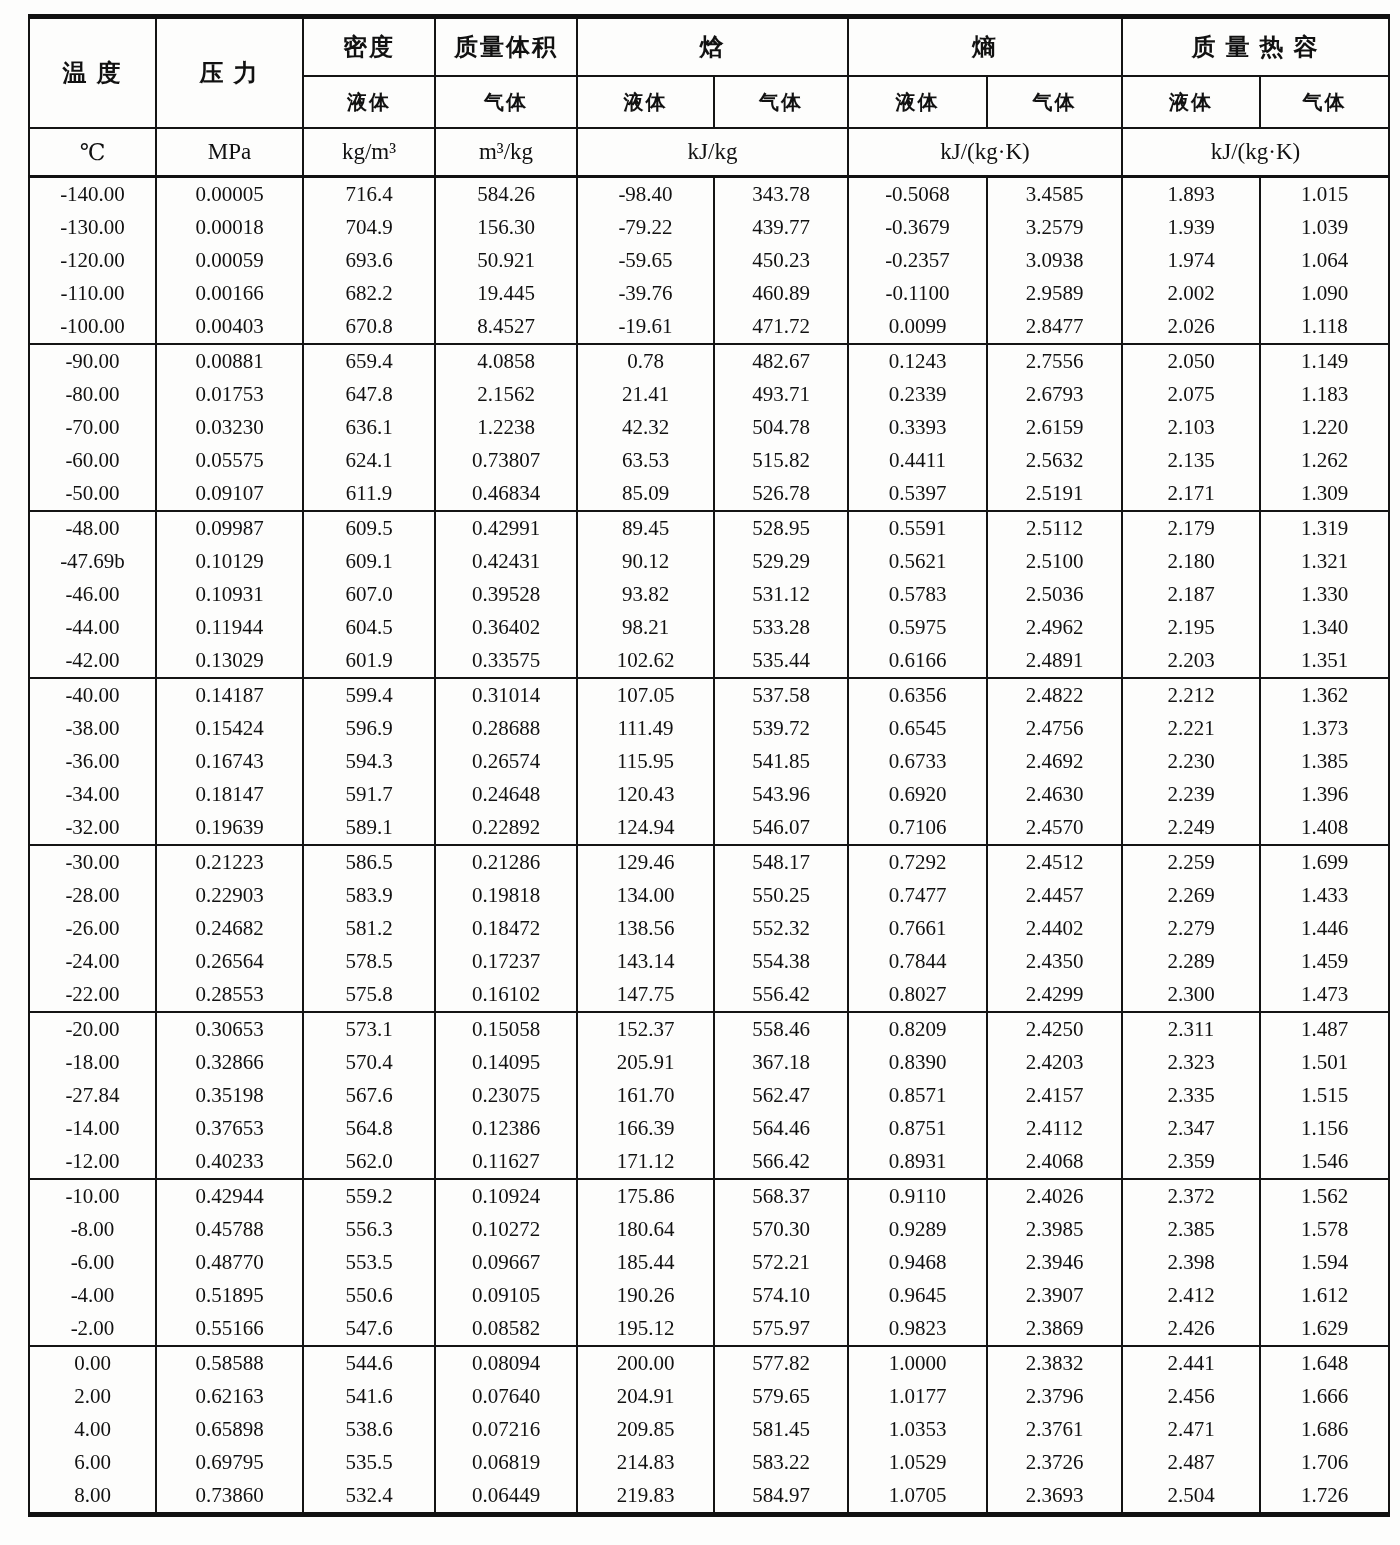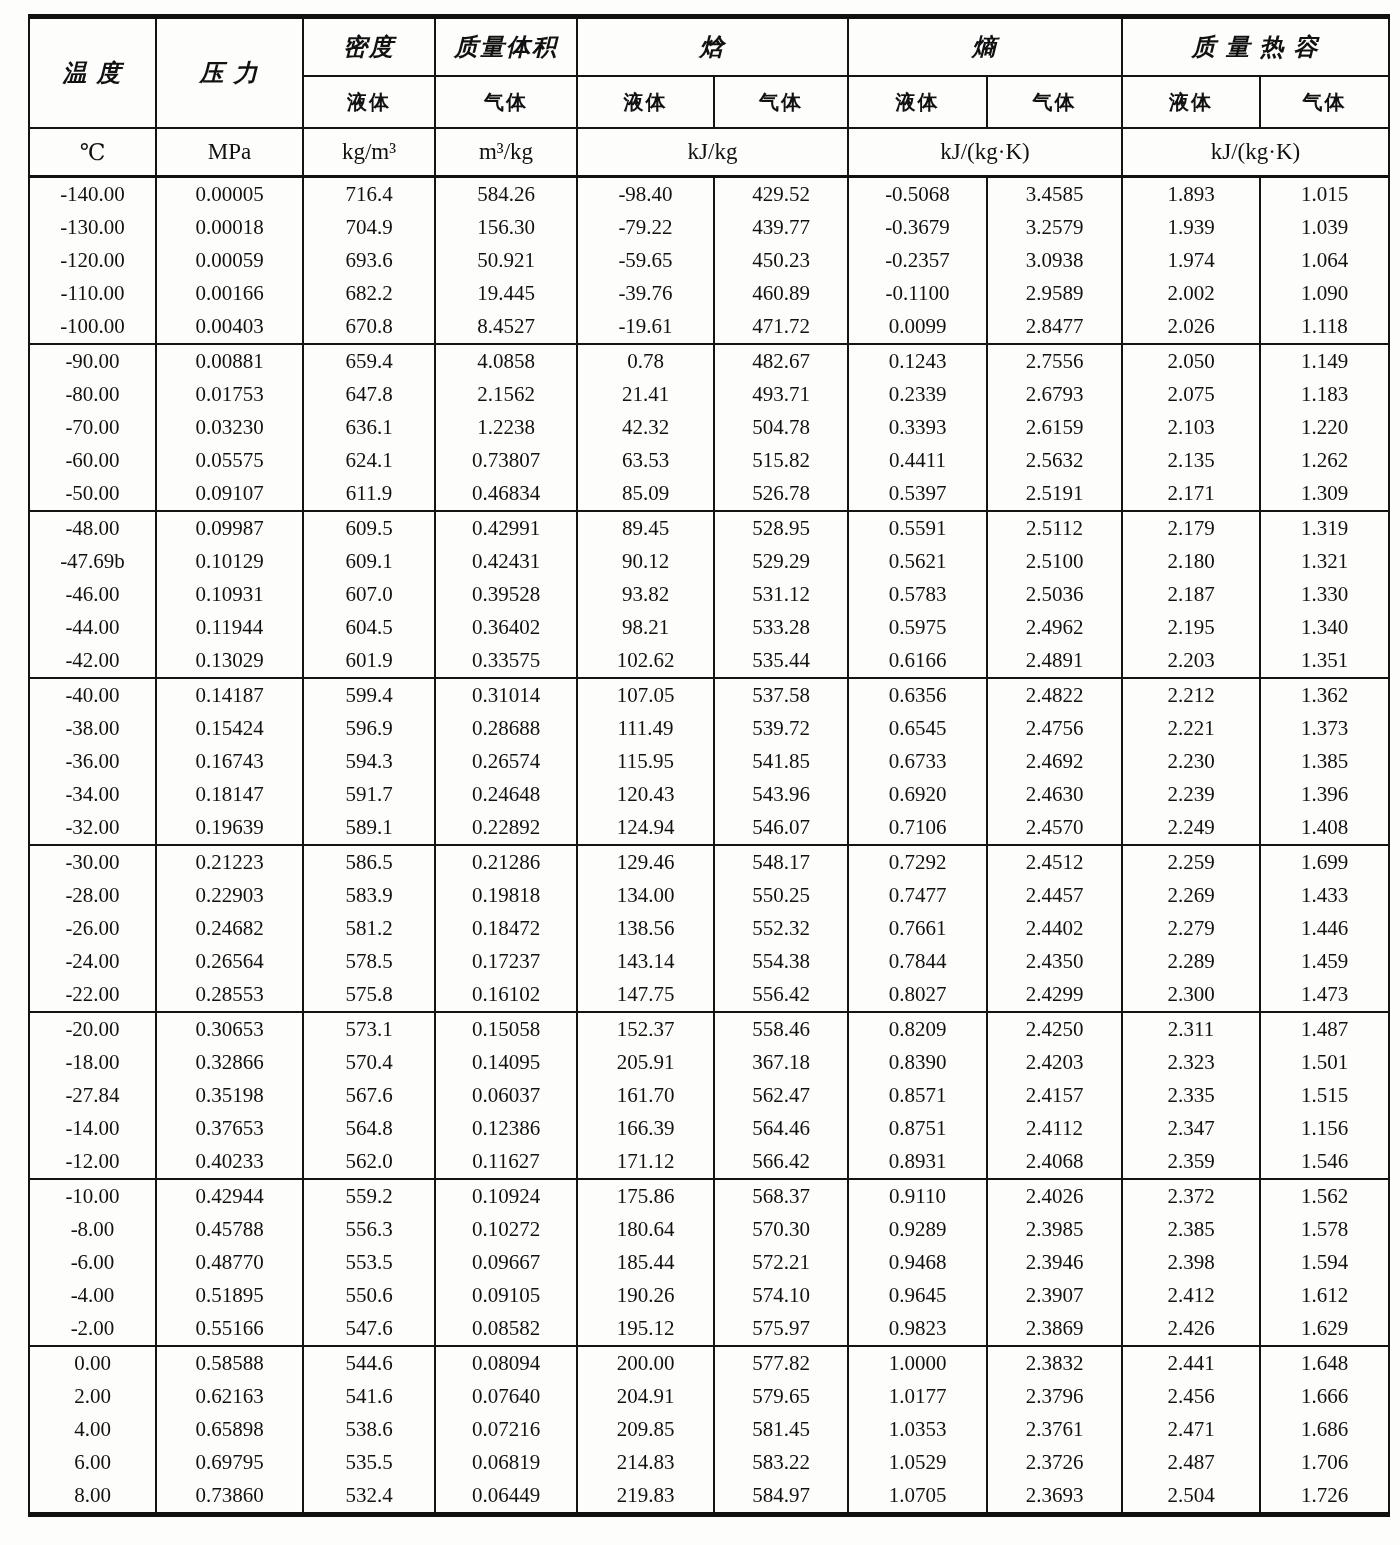--- a/index.html
+++ b/index.html
@@ -38,21 +38,21 @@
     overflow: hidden;
     white-space: nowrap;
   }
   
   thead th {
     border-bottom: 2px solid #141414;
     font-weight: bold;
     font-size: 24px;
     letter-spacing: 2px;
   }
-  thead tr.group-row th { height: 56px; font-style: italic; }
+  thead tr.group-row th { height: 56px; }
   thead tr.sub-row th   { height: 50px; font-size: 20px; }
   thead tr.units-row th {
     height: 46px;
     font-weight: normal;
     font-size: 23px;
     letter-spacing: 0;
     border-bottom: 3px solid #111;
   }
   
   tbody { border-top: 2px solid #141414; margin-top: 12px; }
@@ -110,21 +110,21 @@
         <th colspan="2">kJ/(kg·K)</th>
       </tr>
     </thead>
   <tbody>
         <tr>
           <td class="t-col">-140.00</td>
           <td class="t-col">0.00005</td>
           <td class="t-col">716.4</td>
           <td class="t-col">584.26</td>
           <td class="t-col">-98.40</td>
-          <td class="t-col">429.52</td>
+          <td class="t-col">343.78</td>
           <td class="t-col">-0.5068</td>
           <td class="t-col">3.4585</td>
           <td class="t-col">1.893</td>
           <td class="t-col">1.015</td>
         </tr>
         <tr>
           <td class="t-col">-130.00</td>
           <td class="t-col">0.00018</td>
           <td class="t-col">704.9</td>
           <td class="t-col">156.30</td>
@@ -442,21 +442,21 @@
           <td class="t-col">367.18</td>
           <td class="t-col">0.8390</td>
           <td class="t-col">2.4203</td>
           <td class="t-col">2.323</td>
           <td class="t-col">1.501</td>
         </tr>
         <tr>
           <td class="t-col">-27.84</td>
           <td class="t-col">0.35198</td>
           <td class="t-col">567.6</td>
-          <td class="t-col">0.06037</td>
+          <td class="t-col">0.23075</td>
           <td class="t-col">161.70</td>
           <td class="t-col">562.47</td>
           <td class="t-col">0.8571</td>
           <td class="t-col">2.4157</td>
           <td class="t-col">2.335</td>
           <td class="t-col">1.515</td>
         </tr>
         <tr>
           <td class="t-col">-14.00</td>
           <td class="t-col">0.37653</td>

